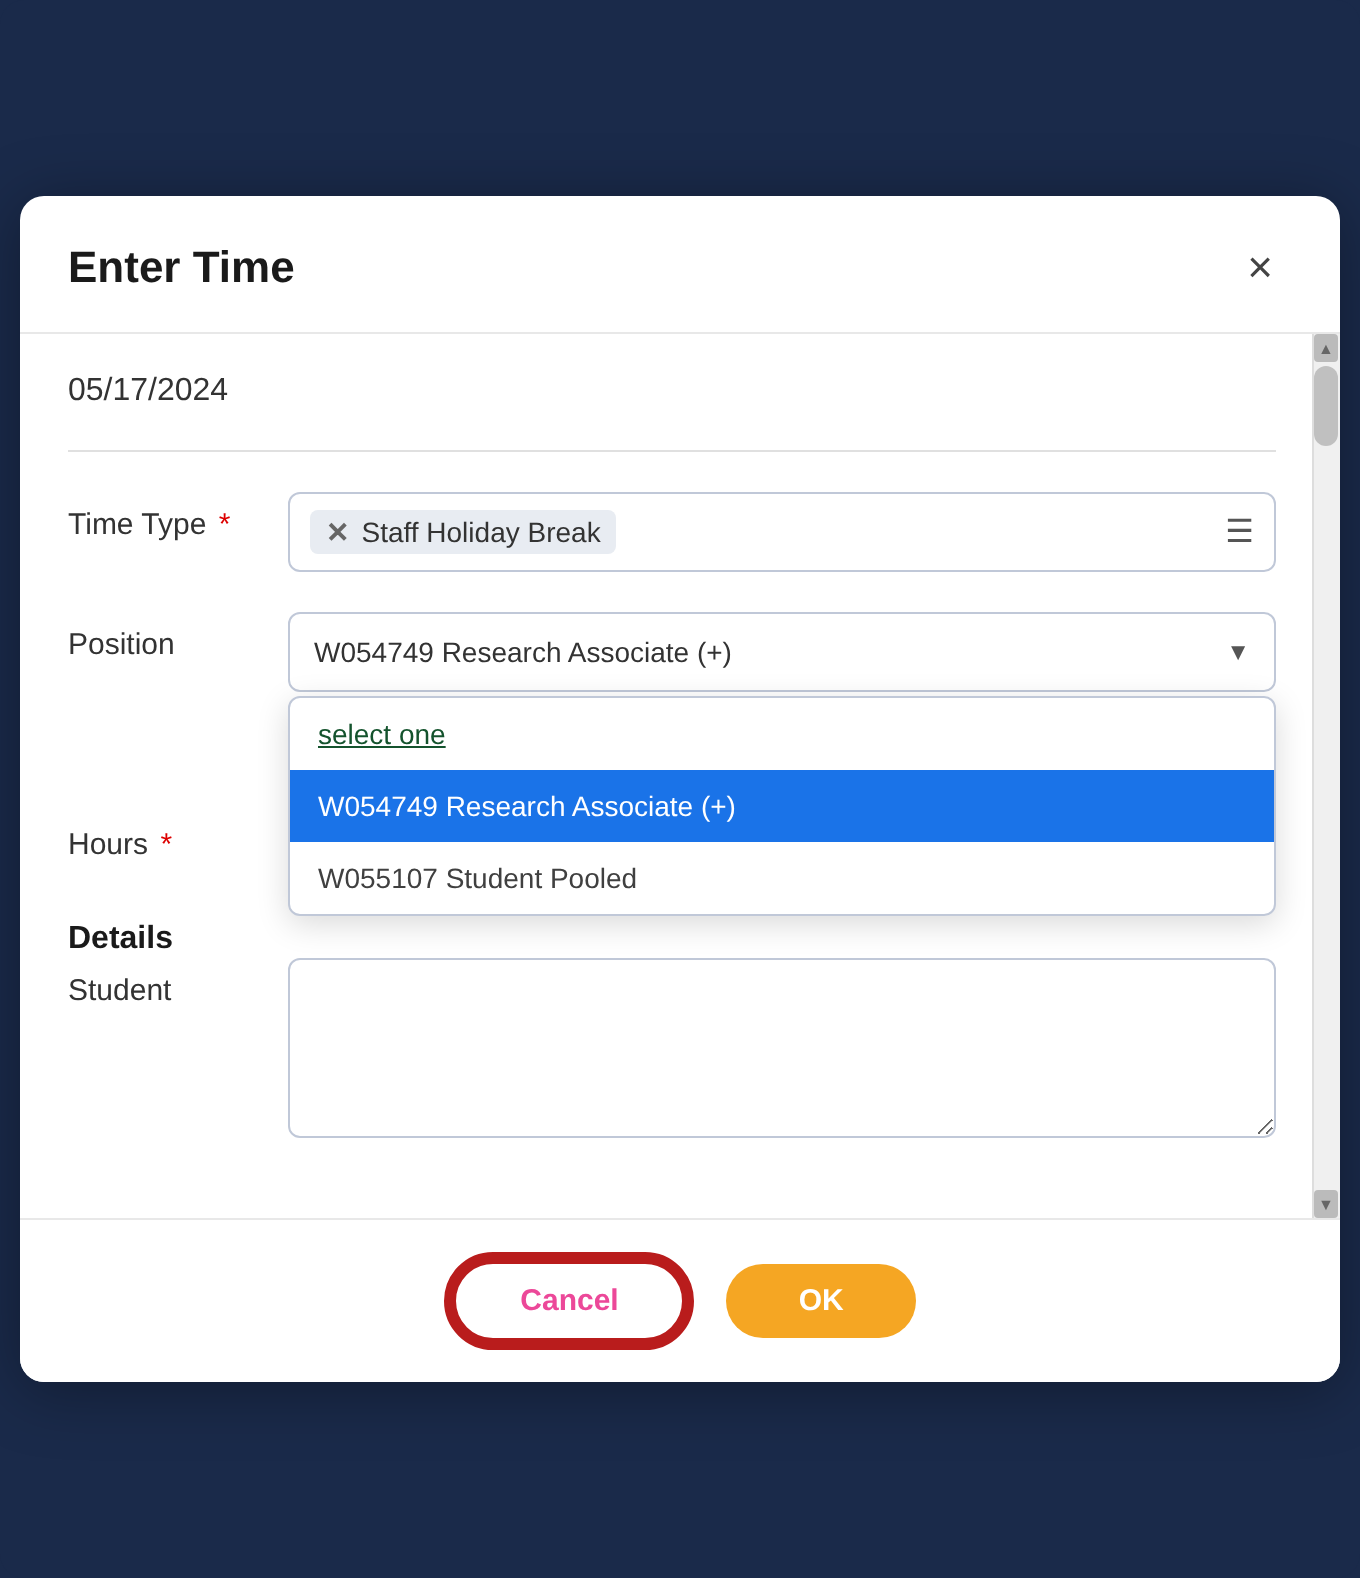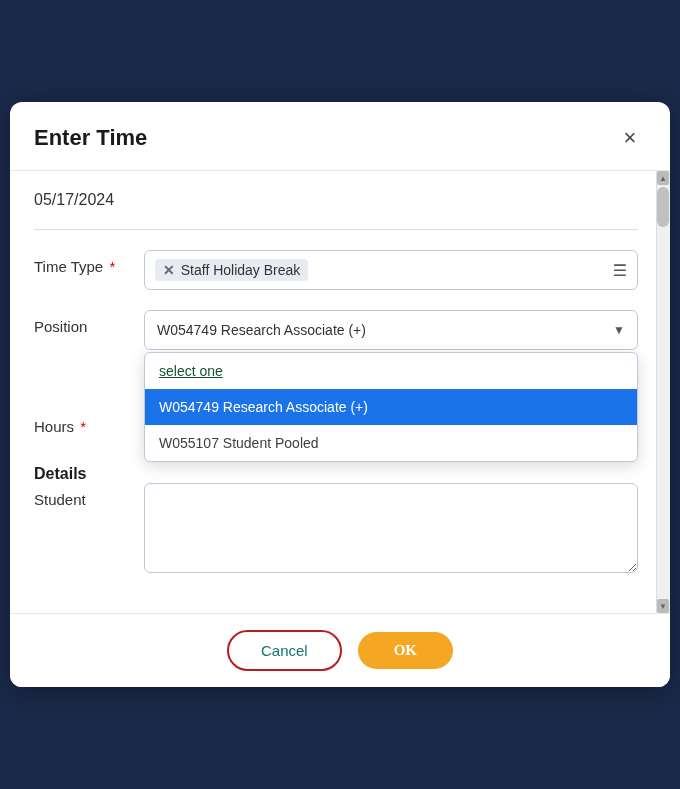--- a/index.html
+++ b/index.html
@@ -234,38 +234,37 @@
       align-items: center;
       justify-content: center;
       gap: 16px;
       border-top: 1px solid #e8e8e8;
       background: #fff;
     }
 
     .btn-cancel {
       padding: 10px 32px;
       border-radius: 50px;
-      border: 2px solid #b91c1c;
+      border: 6px solid #b91c1c;
       background: #fff;
       font-size: 15px;
-      font-weight: 400;
-      color: #0f766e;
+      font-weight: 700;
+      color: #ec4899;
       cursor: pointer;
     }
 
     .btn-ok {
       padding: 10px 36px;
       border-radius: 50px;
       border: none;
       background: #f5a623;
       font-size: 15px;
       font-weight: 600;
       color: #fff;
       cursor: pointer;
-      font-family: Liberation Serif, serif;
     }
 
     
     .scroll-track {
       position: absolute;
       right: 0;
       top: 0;
       bottom: 0;
       width: 14px;
       background: #f0f0f0;

